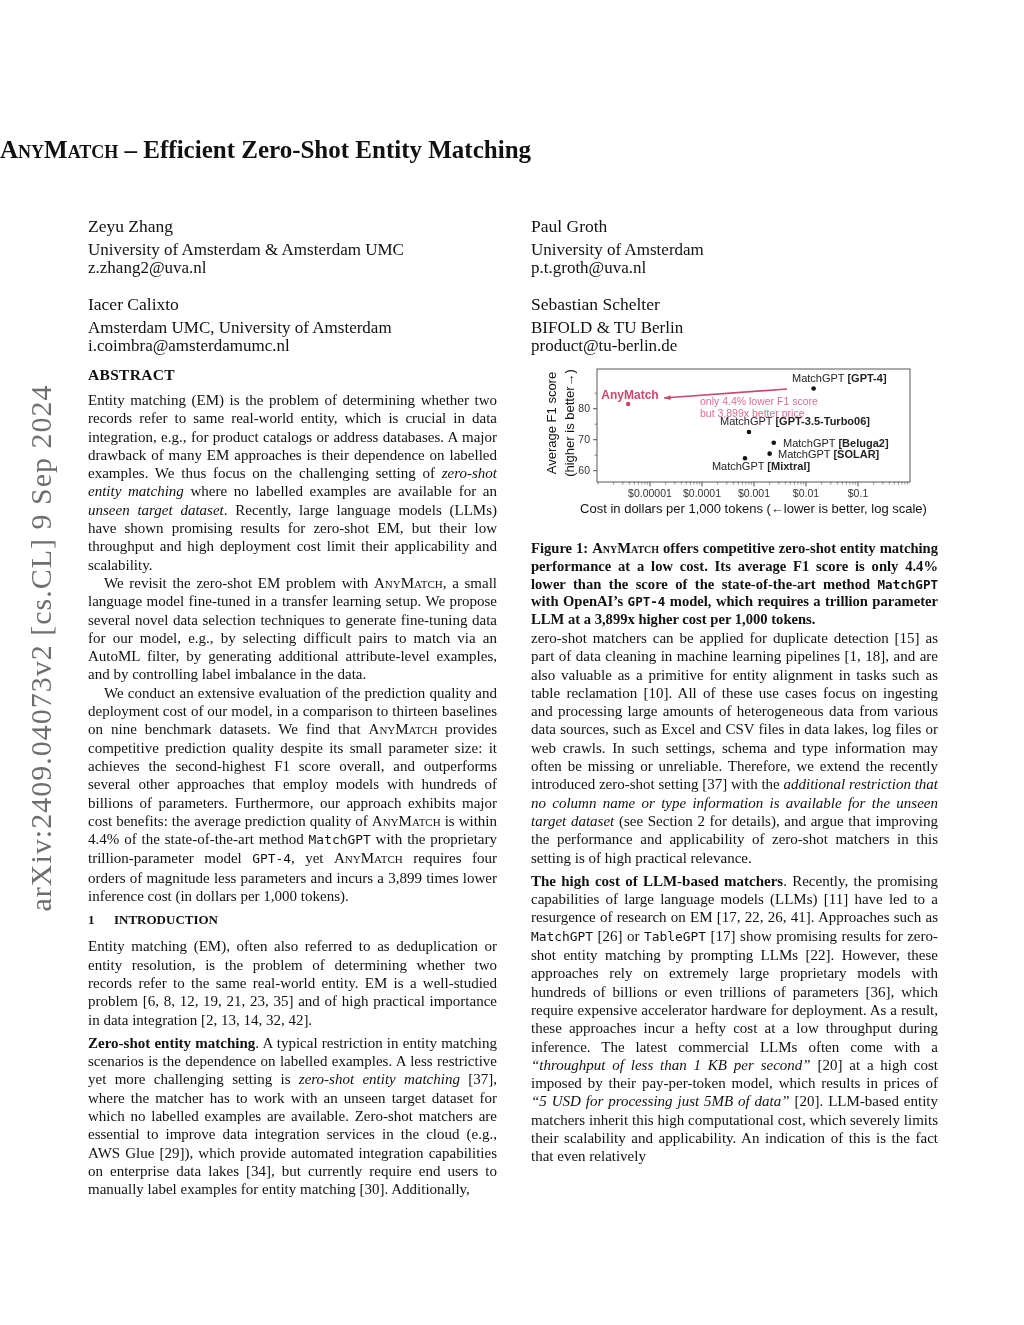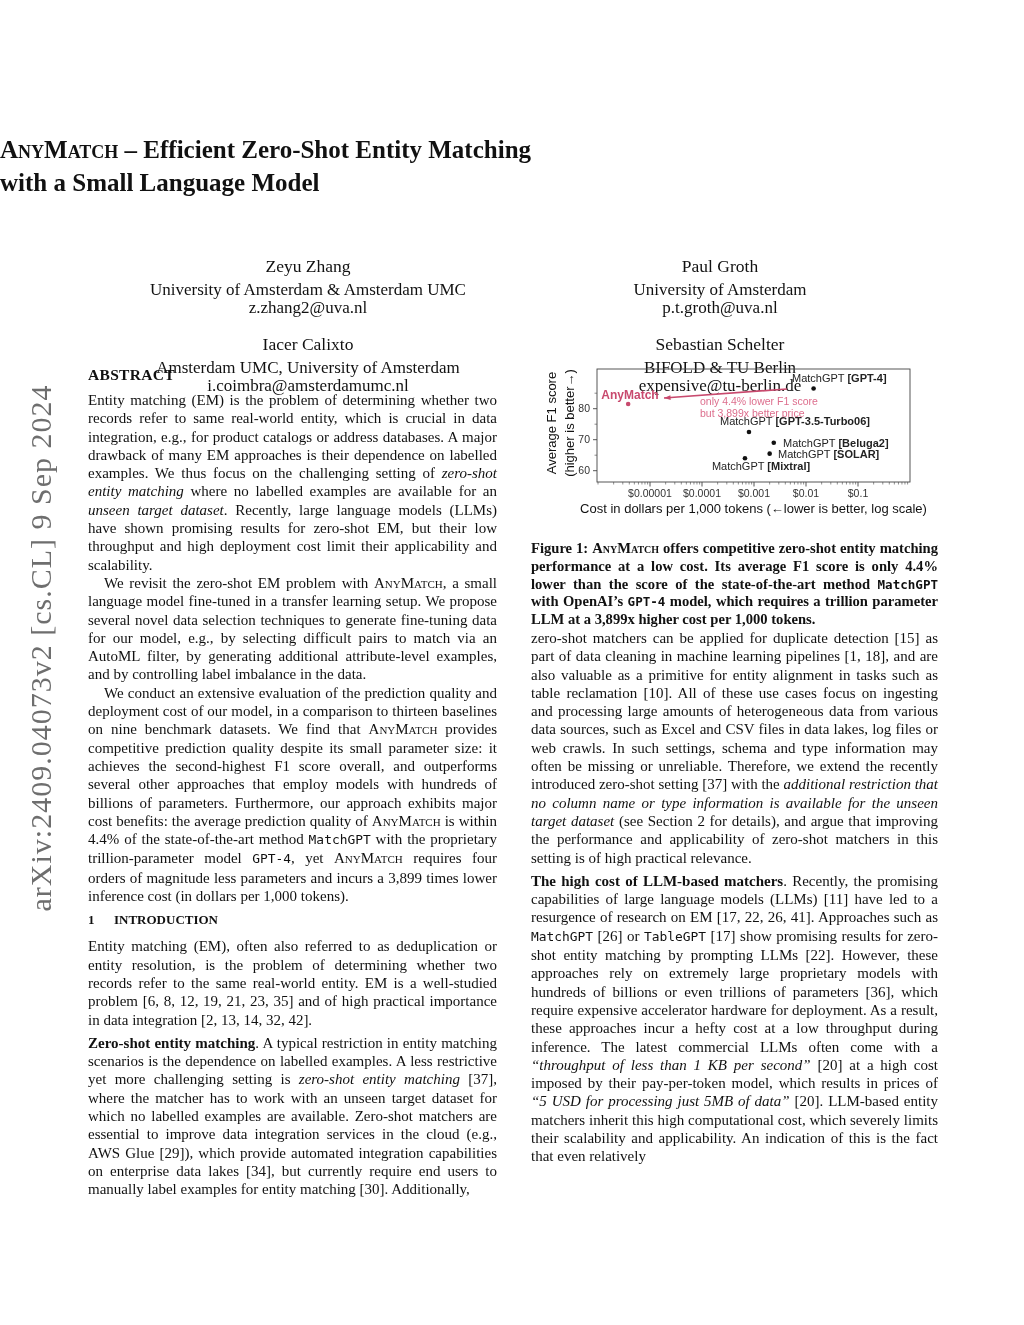--- a/index.html
+++ b/index.html
@@ -3,21 +3,21 @@
 <meta charset="utf-8">
 <style>
   html,body{margin:0;padding:0;background:#ffffff;}
   .page{position:relative;width:1024px;height:1325px;background:#ffffff;overflow:hidden;
         font-family:"Liberation Serif",serif;color:#111111;}
   .arxiv-banner{position:absolute;left:24px;top:938px;width:580px;height:46px;
         transform:rotate(-90deg);transform-origin:0 0;
         font-size:30px;color:#6e6e6e;text-align:center;letter-spacing:1px;white-space:nowrap;}
   .title{position:absolute;top:133px;left:0;width:100%;text-align:left;
         font-size:25px;font-weight:bold;line-height:33px;}
-  .author{position:absolute;text-align:center;margin-top:40px;}
+  .author{position:absolute;}
   .author-1{left:88px;top:216px;width:440px;}
   .author-2{left:531px;top:216px;width:378px;}
   .author-3{left:88px;top:294px;width:440px;}
   .author-4{left:531px;top:294px;width:378px;}
   .author .name{font-size:17.5px;margin-bottom:4px;}
   .author .affil,.author .email{font-size:17px;line-height:17.5px;}
   .col-left{position:absolute;left:88px;top:366px;width:409px;}
   .col-right{position:absolute;left:531px;top:360px;width:407px;}
   p.body{font-size:15px;line-height:18.3px;text-align:justify;margin:0;}
   p.indent{text-indent:16px;}
@@ -42,42 +42,41 @@
 </style>
 </head>
 <body>
 
 <div class="page">
 
   <div class="arxiv-banner">arXiv:2409.04073v2  [cs.CL]  9 Sep 2024</div>
 
   <div class="title">
     <div><span class="seg-sc">AnyMatch</span><span> – Efficient Zero-Shot Entity Matching</span></div>
-    <div><span>with a Small Language Model</span></div>
   </div>
 
   <div class="author author-1">
     <div class="name">Zeyu Zhang</div>
     <div class="affil">University of Amsterdam &amp; Amsterdam UMC</div>
     <div class="email">z.zhang2@uva.nl</div>
   </div>
   <div class="author author-2">
     <div class="name">Paul Groth</div>
     <div class="affil">University of Amsterdam</div>
     <div class="email">p.t.groth@uva.nl</div>
   </div>
   <div class="author author-3">
     <div class="name">Iacer Calixto</div>
     <div class="affil">Amsterdam UMC, University of Amsterdam</div>
     <div class="email">i.coimbra@amsterdamumc.nl</div>
   </div>
   <div class="author author-4">
     <div class="name">Sebastian Schelter</div>
     <div class="affil">BIFOLD &amp; TU Berlin</div>
-    <div class="email">expensive@tu-berlin.de</div>
+    <div class="email">product@tu-berlin.de</div>
   </div>
 
   <div class="col-left">
     <h2 class="abstract-h">ABSTRACT</h2>
     <p class="body"><span>Entity matching (EM) is the problem of determining whether two records refer to same real-world entity, which is crucial in data integration, e.g., for product catalogs or address databases. A major drawback of many EM approaches is their dependence on labelled examples. We thus focus on the challenging setting of </span><span class="seg-i">zero-shot entity matching</span><span> where no labelled examples are available for an </span><span class="seg-i">unseen target dataset</span><span>. Recently, large language models (LLMs) have shown promising results for zero-shot EM, but their low throughput and high deployment cost limit their applicability and scalability.</span></p>
     <p class="body indent"><span>We revisit the zero-shot EM problem with </span><span class="seg-sc">AnyMatch</span><span>, a small language model fine-tuned in a transfer learning setup. We propose several novel data selection techniques to generate fine-tuning data for our model, e.g., by selecting difficult pairs to match via an AutoML filter, by generating additional attribute-level examples, and by controlling label imbalance in the data.</span></p>
     <p class="body indent"><span>We conduct an extensive evaluation of the prediction quality and deployment cost of our model, in a comparison to thirteen baselines on nine benchmark datasets. We find that </span><span class="seg-sc">AnyMatch</span><span> provides competitive prediction quality despite its small parameter size: it achieves the second-highest F1 score overall, and outperforms several other approaches that employ models with hundreds of billions of parameters. Furthermore, our approach exhibits major cost benefits: the average prediction quality of </span><span class="seg-sc">AnyMatch</span><span> is within 4.4% of the state-of-the-art method </span><span class="seg-tt">MatchGPT</span><span> with the proprietary trillion-parameter model </span><span class="seg-tt">GPT-4</span><span>, yet </span><span class="seg-sc">AnyMatch</span><span> requires four orders of magnitude less parameters and incurs a 3,899 times lower inference cost (in dollars per 1,000 tokens).</span></p>
     <h2 class="sec-h"><span class="sec-num">1</span><span>INTRODUCTION</span></h2>
     <p class="body"><span>Entity matching (EM), often also referred to as deduplication or entity resolution, is the problem of determining whether two records refer to the same real-world entity. EM is a well-studied problem [6, 8, 12, 19, 21, 23, 35] and of high practical importance in data integration [2, 13, 14, 32, 42].</span></p>
     <p class="body gap-top"><span class="seg-b">Zero-shot entity matching</span><span>. A typical restriction in entity matching scenarios is the dependence on labelled examples. A less restrictive yet more challenging setting is </span><span class="seg-i">zero-shot entity matching</span><span> [37], where the matcher has to work with an unseen target dataset for which no labelled examples are available. Zero-shot matchers are essential to improve data integration services in the cloud (e.g., AWS Glue [29]), which provide automated integration capabilities on enterprise data lakes [34], but currently require end users to manually label examples for entity matching [30]. Additionally,</span></p>

